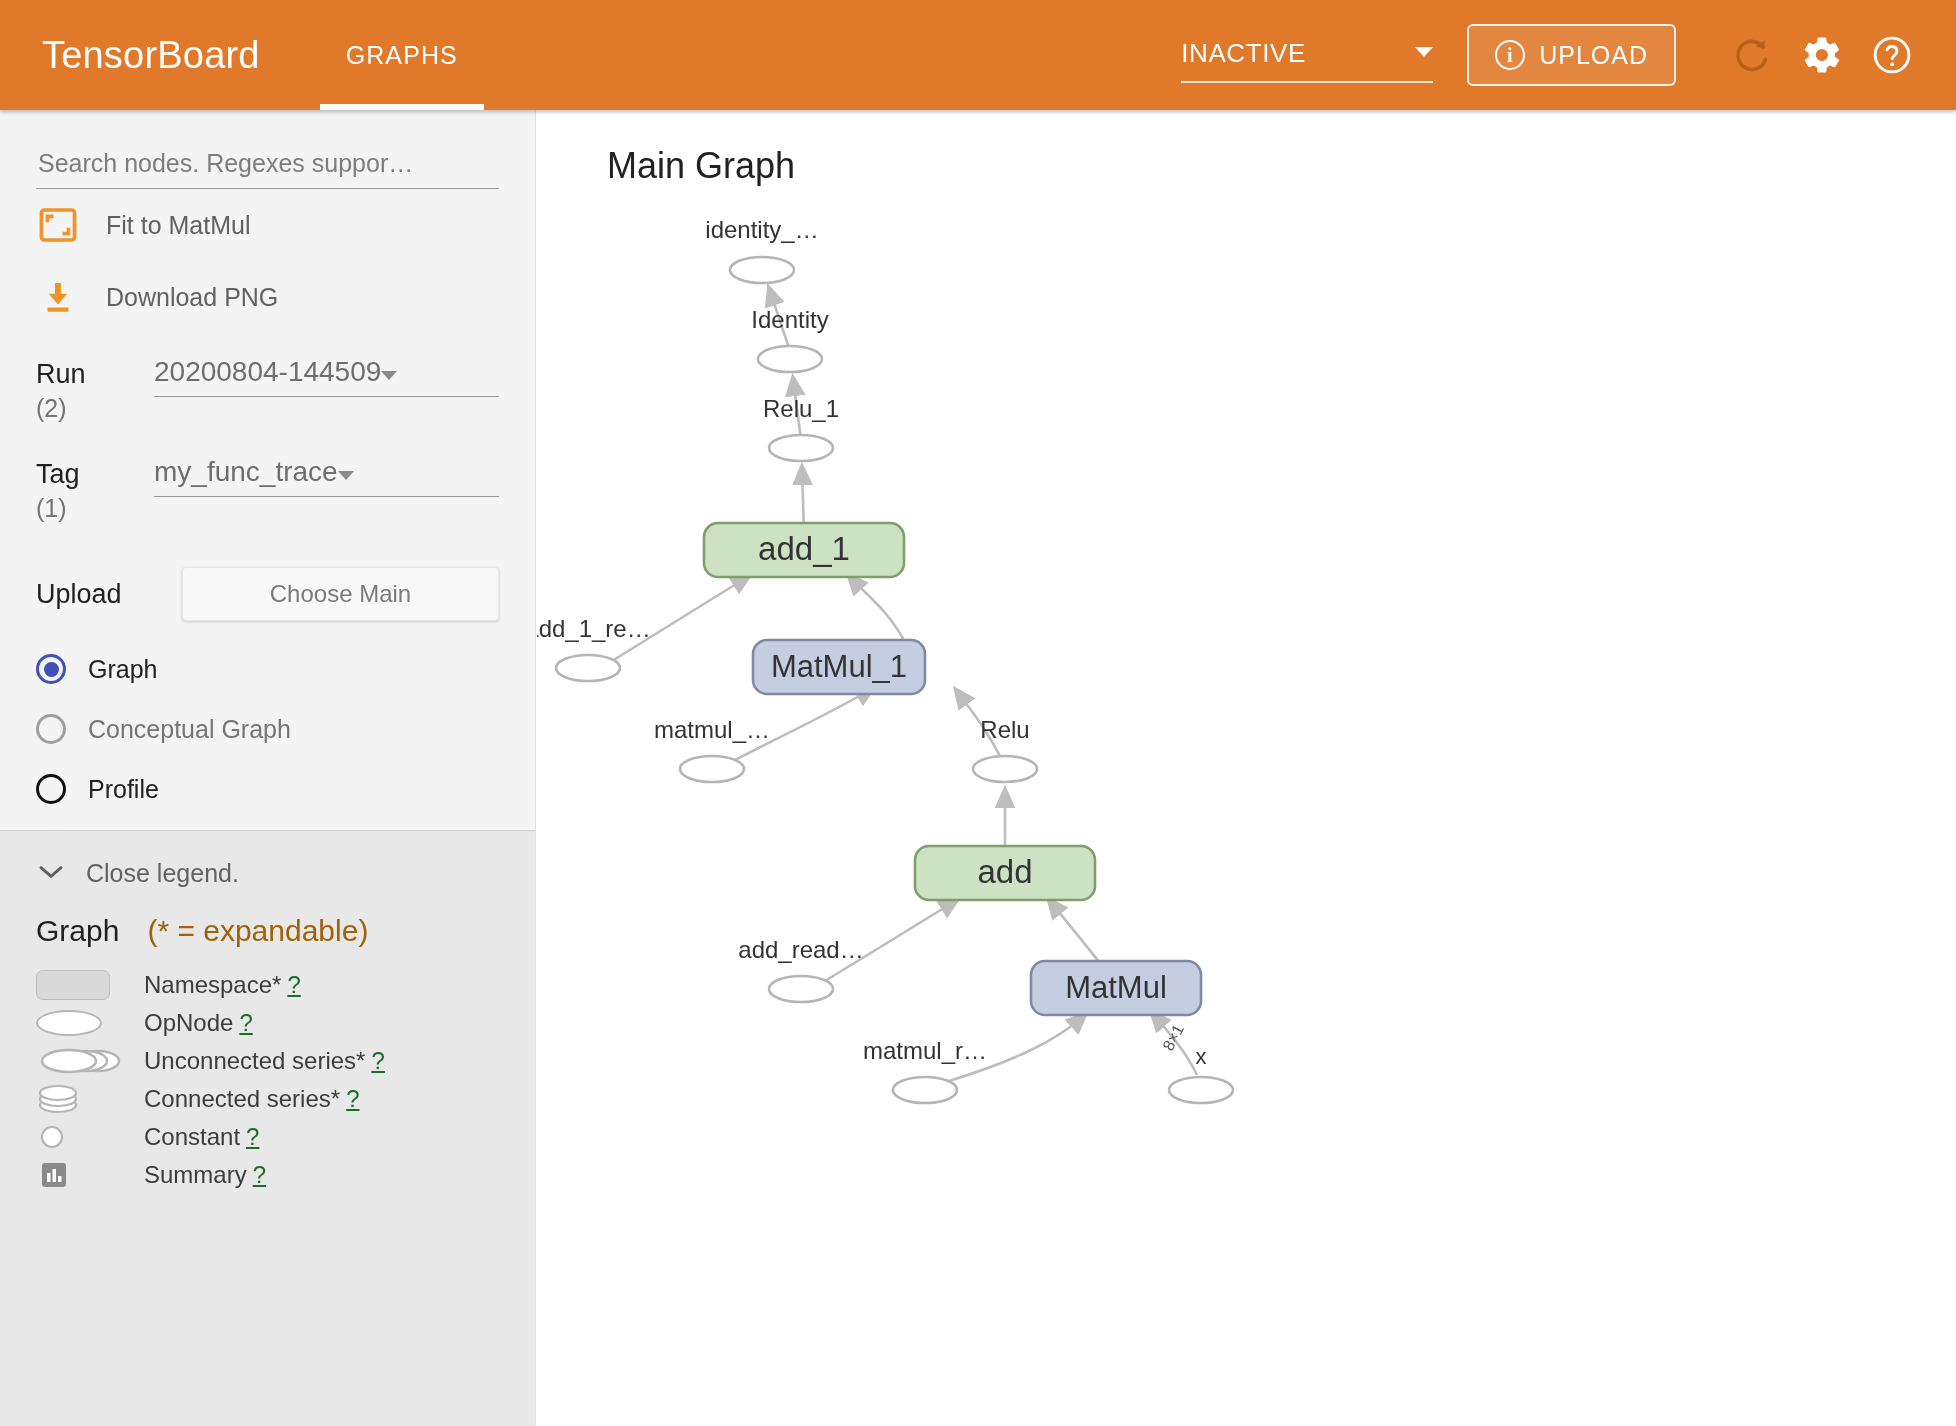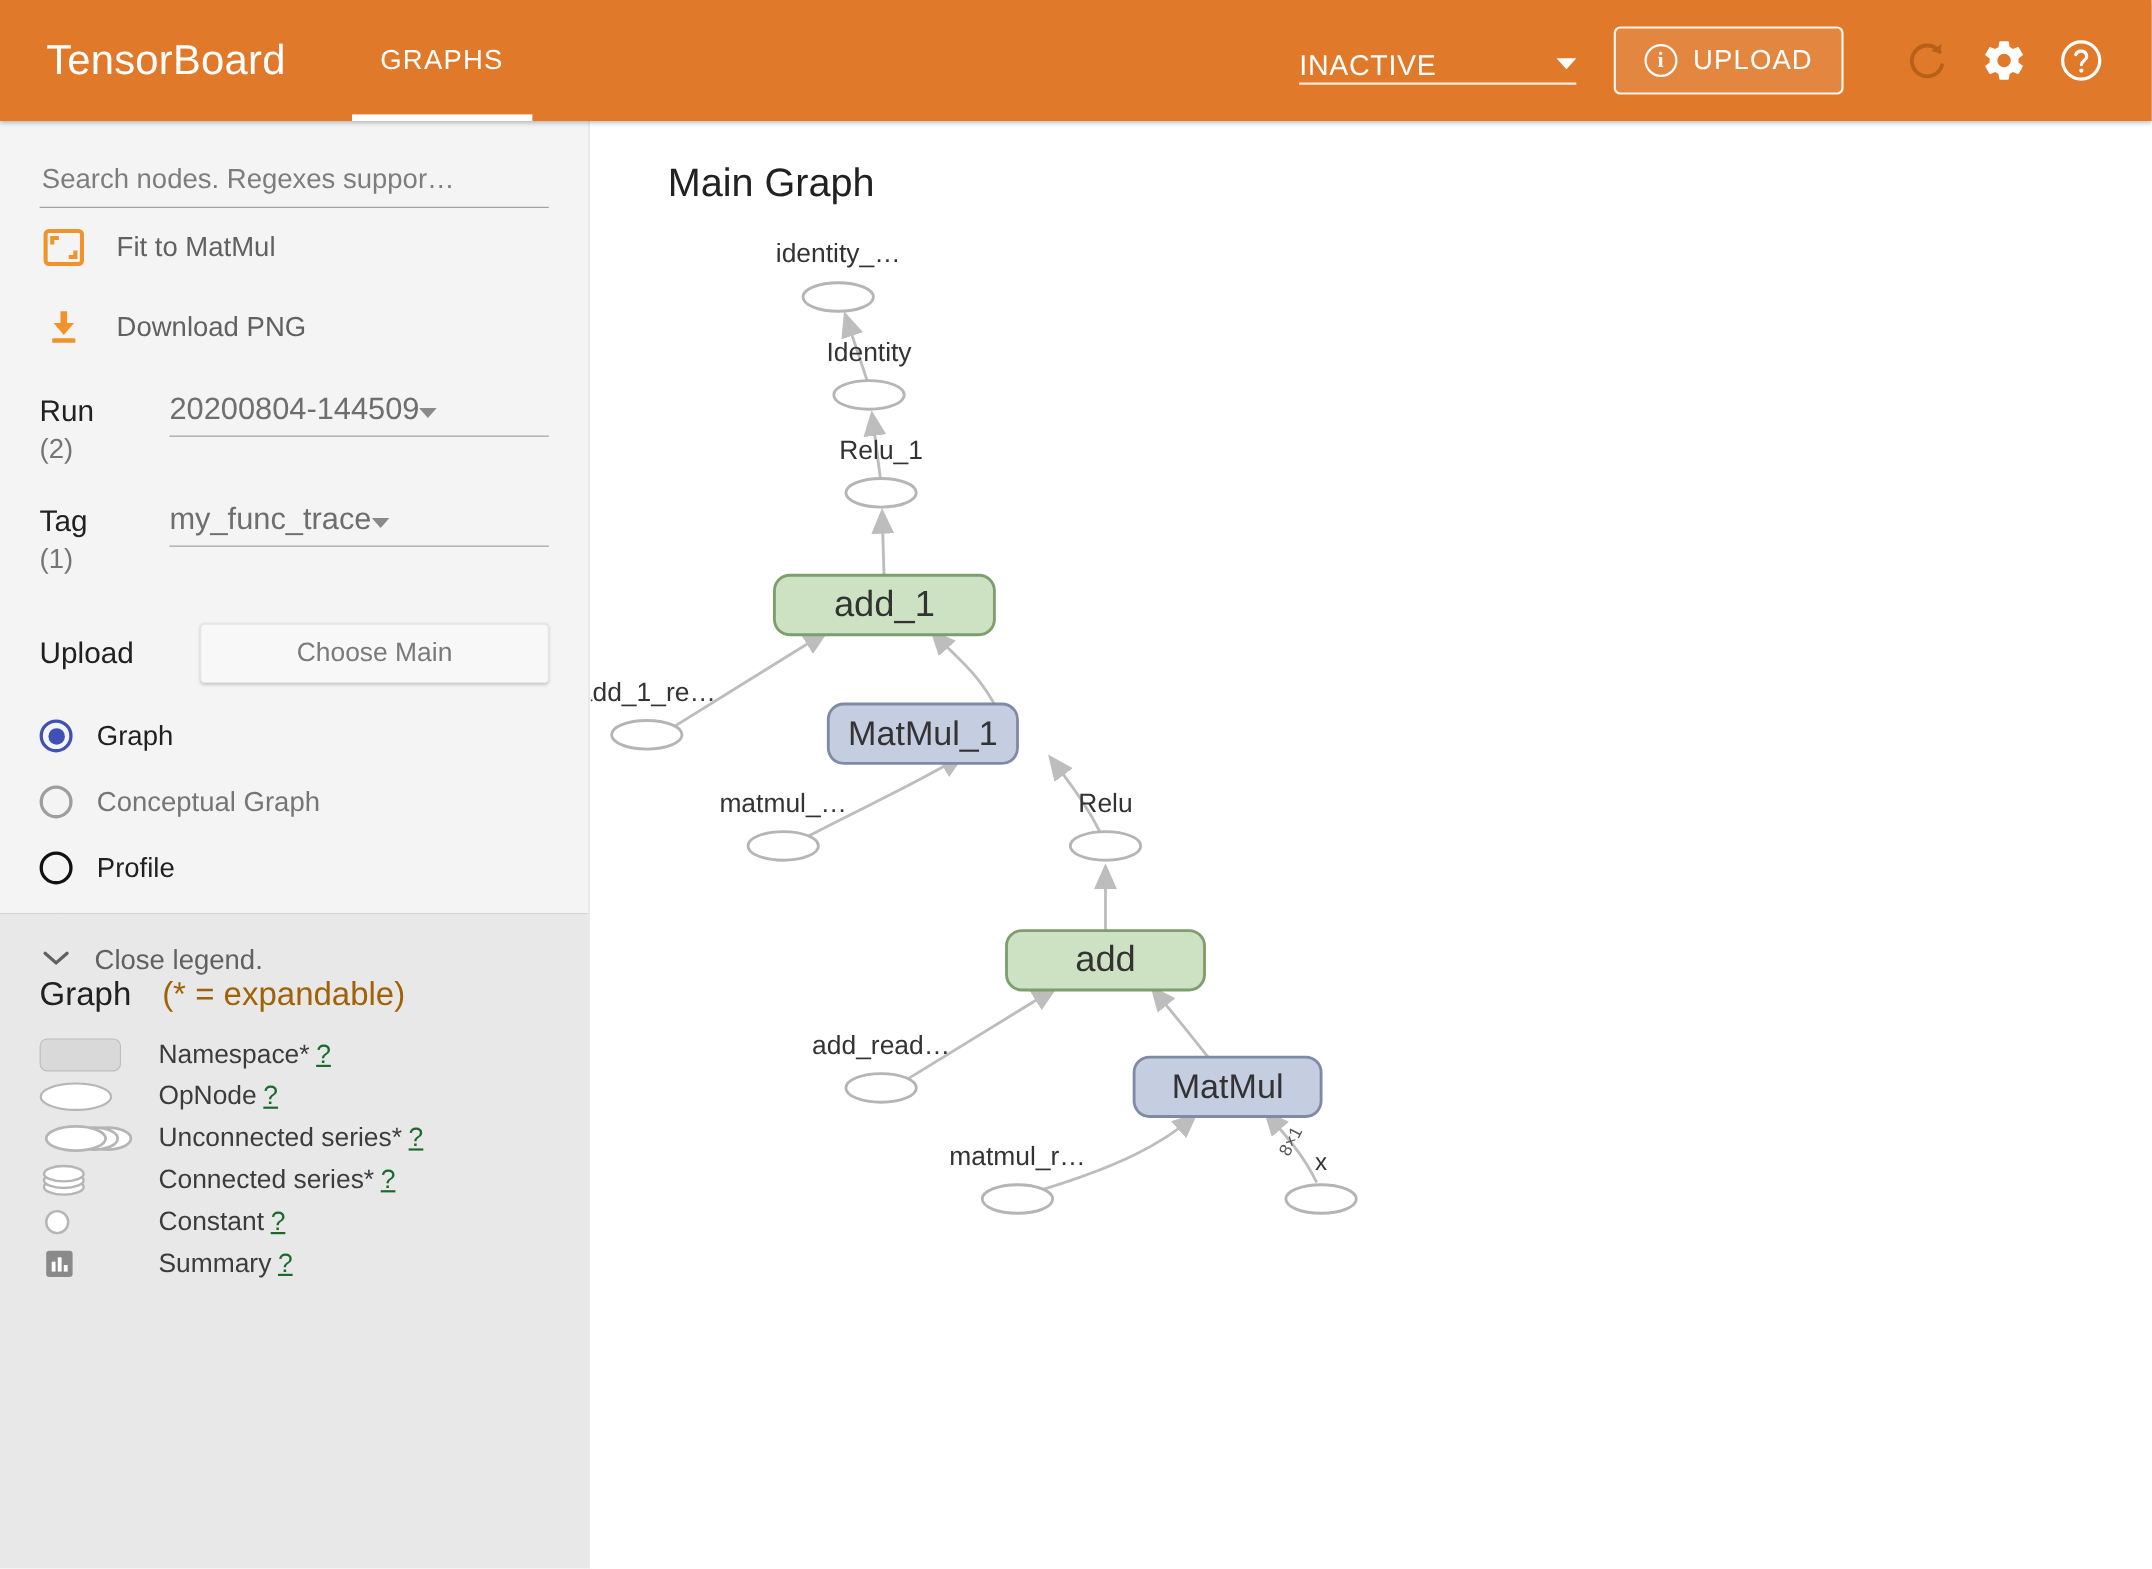--- a/index.html
+++ b/index.html
@@ -45,21 +45,21 @@
     height: 6px; background: #ffffff;
   }
   .header-right {
     margin-left: auto; display: flex; align-items: center;
     margin-right: 36px; gap: 0;
   }
   .inactive-select {
     position: relative;
     color: #ffffff; font-size: 26px; letter-spacing: 0.6px;
     border-bottom: 2px solid rgba(255,255,255,0.85);
-    width: 252px; 
+    width: 252px; padding-bottom: 12px;
     display: flex; align-items: center; justify-content: space-between;
     margin-right: 34px;
     margin-top: 10px;
   }
   .caret-down {
     width: 0; height: 0;
     border-left: 9px solid transparent;
     border-right: 9px solid transparent;
     border-top: 10px solid #ffffff;
     margin-bottom: 2px;
@@ -187,21 +187,21 @@
   .color-row { display: flex; align-items: center; gap: 20px; height: 62px; }
   .color-title { font-size: 29px; color: #212121; }
 
   .legend {
     position: absolute; left: 0; right: 0;
     top: 720px; bottom: 0;
     background: #e8e8e8;
     border-top: 1px solid #d4d4d4;
     padding: 28px 36px 0 36px;
   }
-  .legend-close { display: flex; align-items: center; gap: 20px; }
+  .legend-close { display: flex; align-items: center; gap: 20px; margin-bottom: 26px; }
   .legend-close .txt { font-size: 25px; color: #616161; }
   .legend-head { display:flex; align-items: baseline; gap: 28px; margin-bottom: 18px; }
   .legend-head .g { font-size: 30px; color: #212121; }
   .legend-head .exp { font-size: 30px; color: #a16207; }
   .legend-item { display:flex; align-items:center; height: 38px; }
   .legend-sym { width: 108px; flex: none; display:flex; align-items:center; }
   .legend-txt { font-size: 24px; color: #3c3c3c; }
   .qmark { color: #1a6b2a; text-decoration: underline; margin-left: 6px; }
 
   .sym-namespace {

